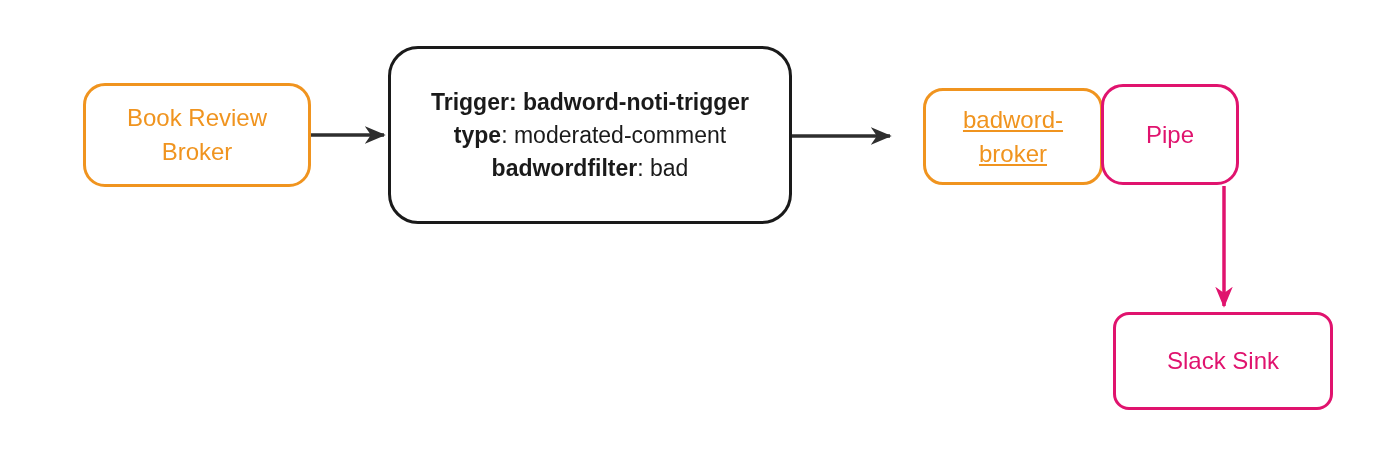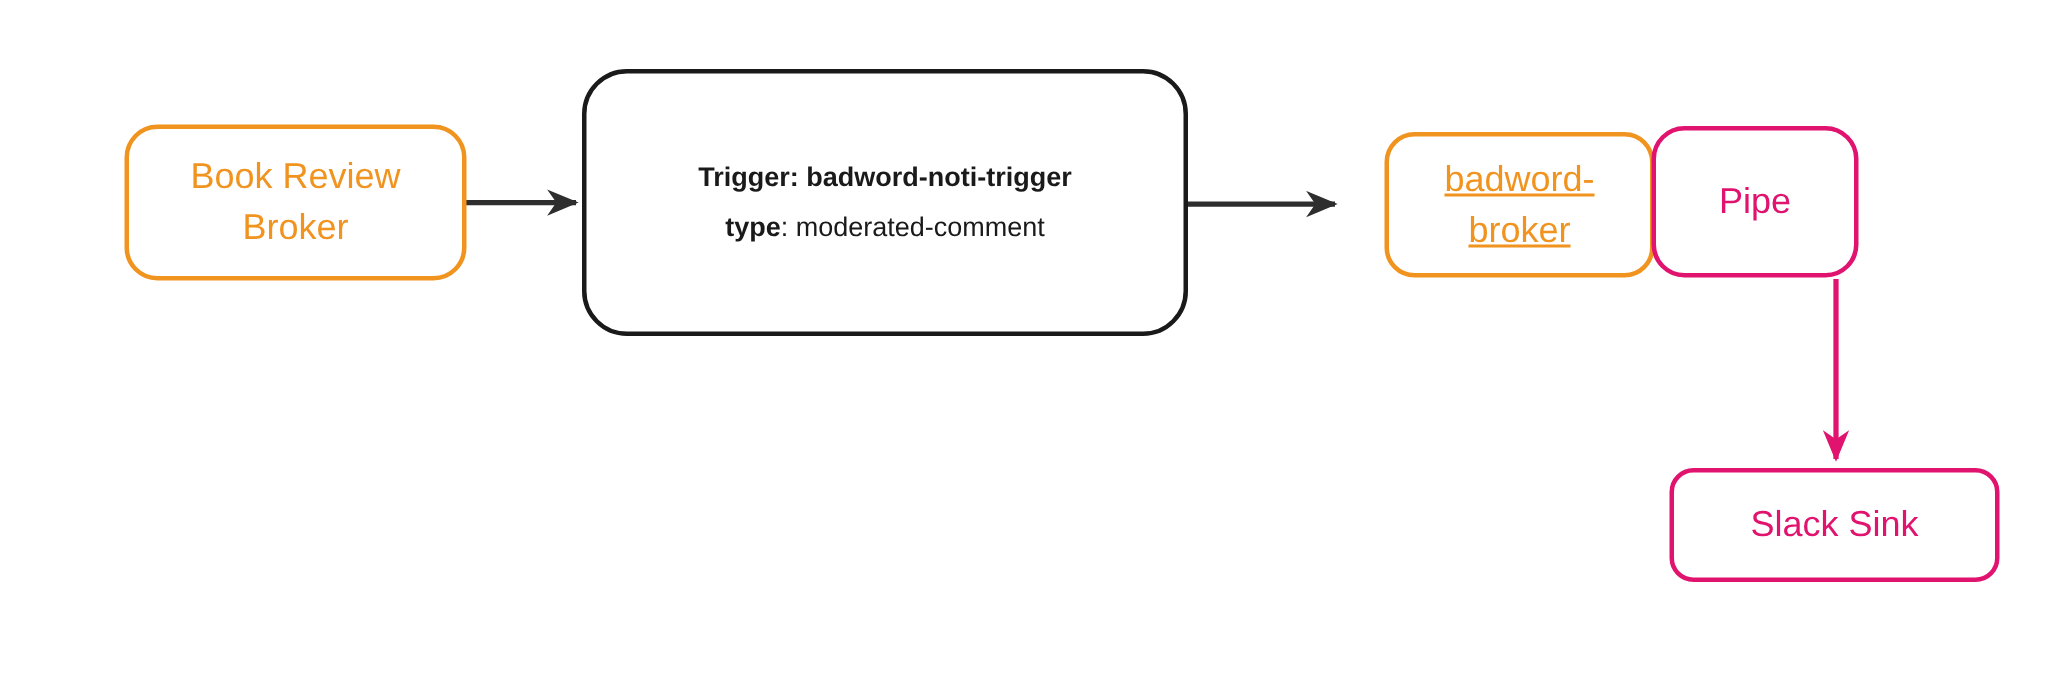--- a/index.html
+++ b/index.html
@@ -58,21 +58,21 @@
     width: 228px; height: 104px;
     border-radius: 22px;
     line-height: 34px;
   }
   .node-book-review-broker .label { max-width: 165px; }
 
   .node-trigger {
     left: 388px; top: 46px;
     width: 404px; height: 178px;
     border-radius: 30px;
-    font-size: 18px;
+    font-size: 23px;
     line-height: 33px;
     flex-direction: column;
   }
   .node-trigger .tline { white-space: nowrap; }
 
   .node-badword-broker {
     left: 895px; top: 88px;
     width: 180px; height: 97px;
     border-radius: 20px;
     line-height: 34px;
@@ -81,21 +81,21 @@
   .node-badword-broker .label { max-width: 130px; overflow-wrap: break-word; }
 
   .node-pipe {
     left: 1101px; top: 84px;
     width: 138px; height: 101px;
     border-radius: 22px;
   }
 
   .node-slack-sink {
     left: 1113px; top: 312px;
-    width: 220px; height: 76px;
+    width: 220px; height: 98px;
     border-radius: 16px;
   }
 
   .edge-black { stroke: var(--arrow-black); }
   .edge-orange { stroke: var(--orange); }
   .edge-pink { stroke: var(--pink); }
   .mk-black { fill: var(--arrow-black); }
   .mk-orange { fill: var(--orange); }
   .mk-pink { fill: var(--pink); }
   .edge { stroke-width: 3.5px; fill: none; }
@@ -123,20 +123,21 @@
     <line class="edge edge-pink" x1="1224" y1="186" x2="1224" y2="306" marker-end="url(#head-pink)"></line>
   </svg>
 
   <div class="node node-orange node-book-review-broker">
     <span class="label">Book Review Broker</span>
   </div>
 
   <div class="node node-black node-trigger">
     <div class="tline"><b>Trigger: badword-noti-trigger</b><span></span></div>
     <div class="tline"><b>type</b><span>: moderated-comment</span></div>
+    <div class="tline"><b>badwordfilter</b><span>: bad</span></div>
   </div>
 
   <div class="node node-orange node-badword-broker">
     <span class="label">badword-broker</span>
   </div>
 
   <div class="node node-pink node-pipe">
     <span class="label">Pipe</span>
   </div>
 

